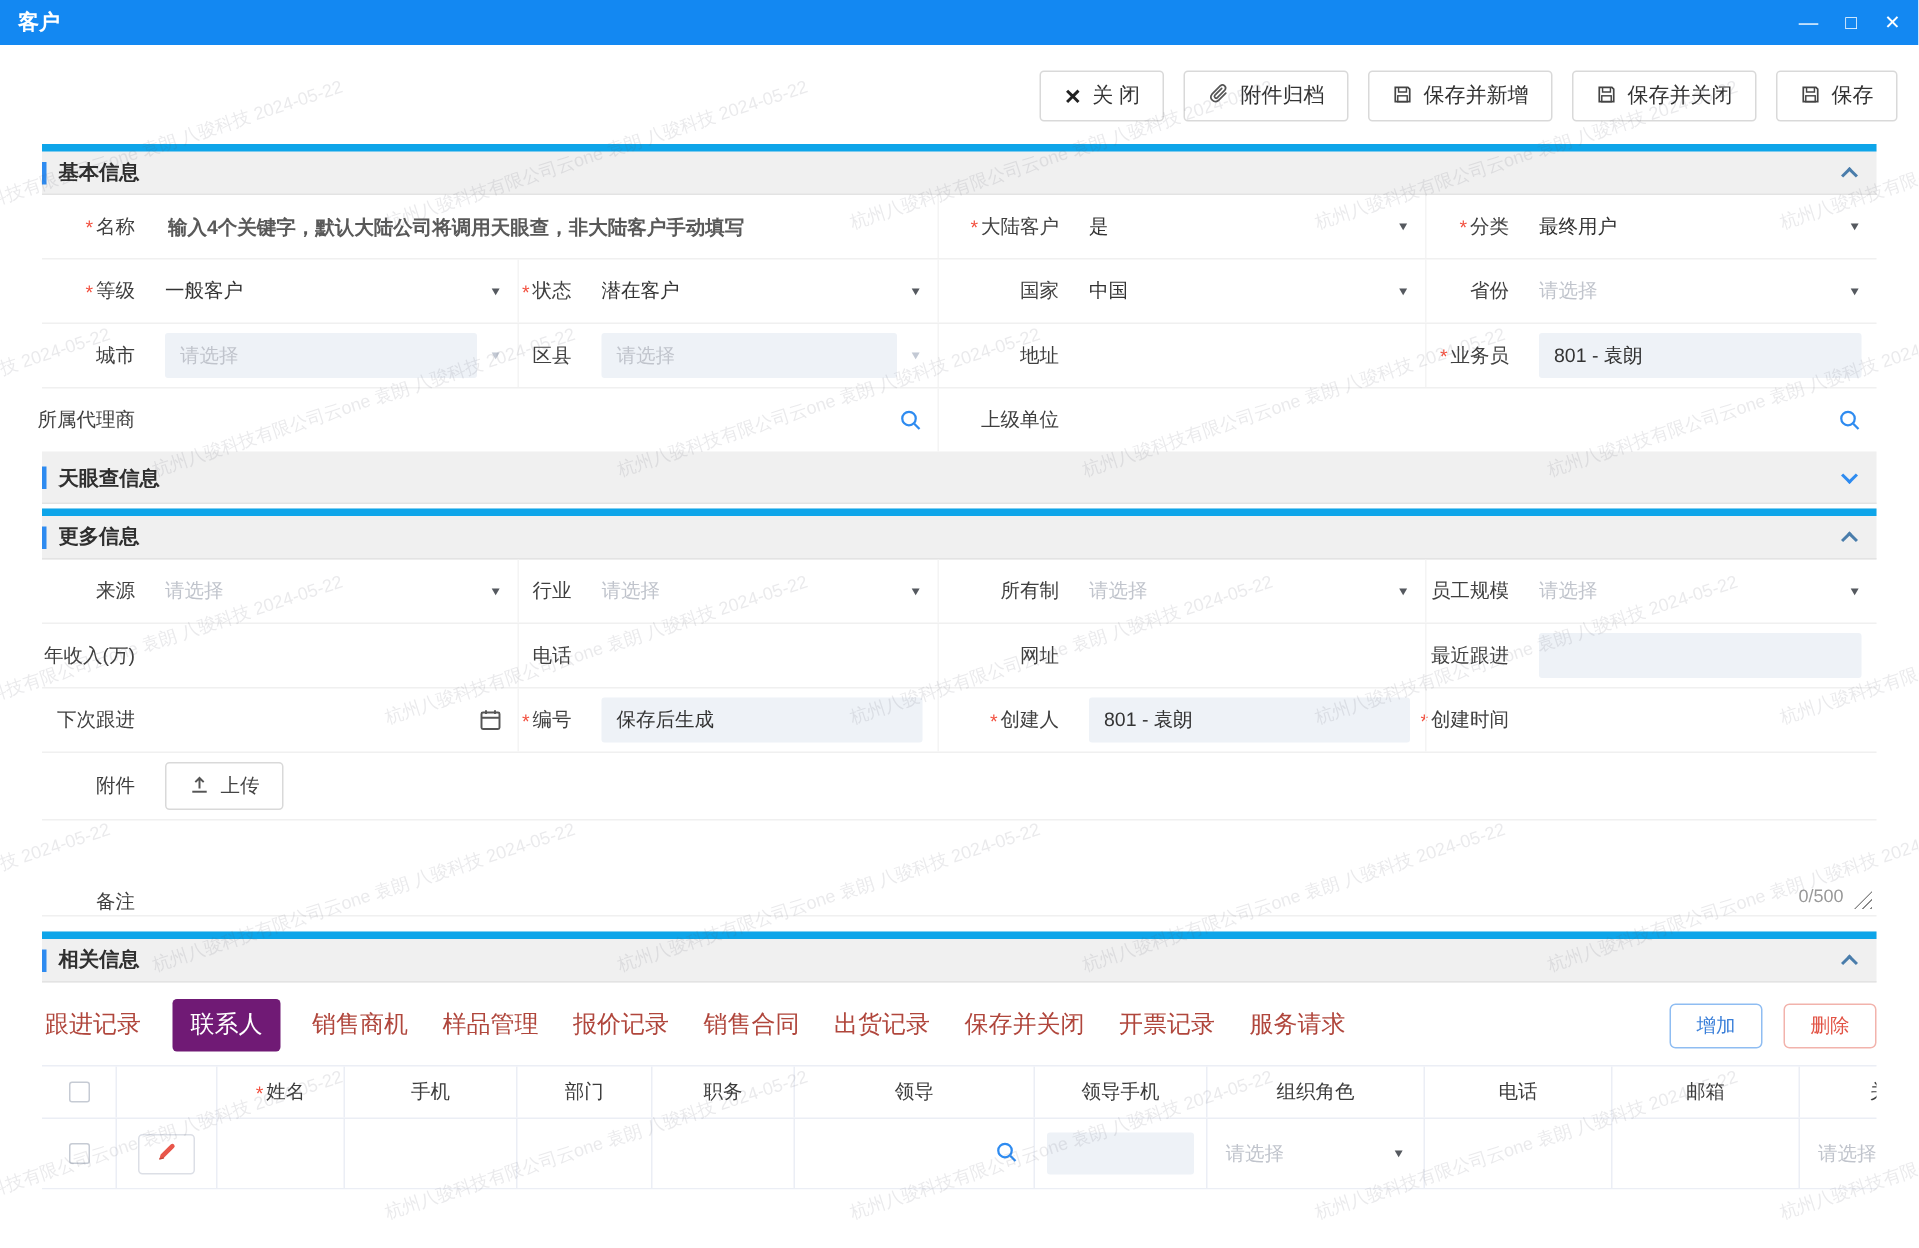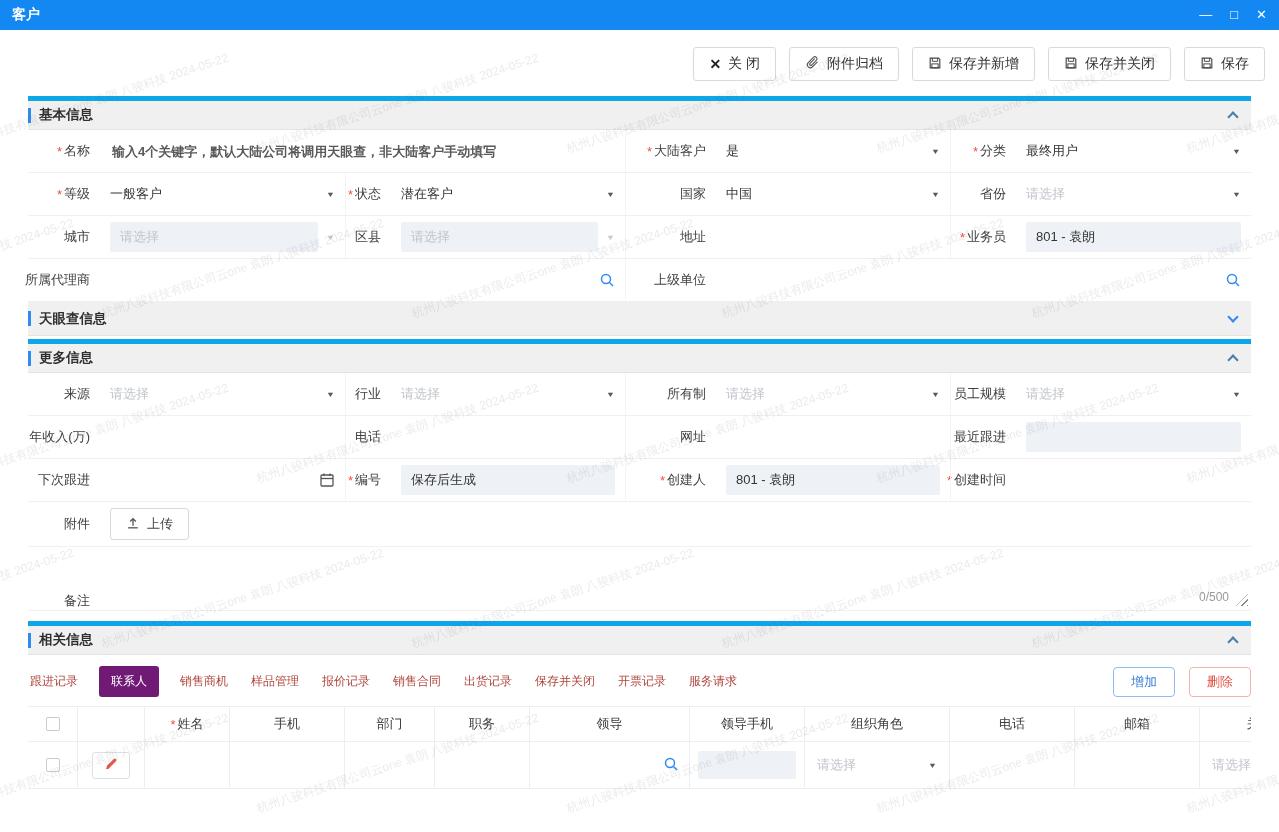--- a/index.html
+++ b/index.html
@@ -59,21 +59,21 @@
   .remark-row { height:64px; align-items:flex-end; }
   .remark-row .flabel { align-items:center; }
   textarea.remark { flex:1; border:none; outline:none; resize:none; font:inherit; padding:8px 10px; background:transparent; }
   .counter { position:absolute; right:22px; bottom:6px; color:#999; font-size:12px; }
   .hatch { position:absolute; right:3px; bottom:4px; width:12px; height:12px; background:repeating-linear-gradient(135deg,#8a8a8a 0 1px,transparent 1px 4px); clip-path:polygon(100% 0,100% 100%,0 100%); }
 
   
   .rel-header { margin-top:10px; }
   .tabs-row { display:flex; align-items:center; justify-content:space-between; padding:11px 0 9px; }
   .tabs { display:flex; align-items:center; gap:19px; }
-  .tab { color:#b0463c; font-size:12px; cursor:pointer; white-space:nowrap; padding:7px 2px; }
+  .tab { color:#b0463c; font-size:16px; cursor:pointer; white-space:nowrap; padding:7px 2px; }
   .tab.active { background:#701a75; color:#fff; padding:7px 12px; border-radius:3px; }
   .related-actions { display:flex; align-items:center; gap:14px; }
   .search-input { width:178px; height:30px; border:1px solid #d4d7de; border-radius:4px; padding:0 10px; font-size:12.5px; outline:none; color:#333; font-family:inherit; }
   .search-input::placeholder { color:#9aa0a8; }
   .btn-add { height:30px; padding:0 17px; border:1px solid #8fbdf2; color:#3a7fd9; background:#fff; border-radius:4px; font-size:13px; cursor:pointer; }
   .btn-del { height:30px; padding:0 17px; border:1px solid #f2b3ac; color:#e25345; background:#fff; border-radius:4px; font-size:13px; cursor:pointer; }
 
   
   .table-wrap { overflow:hidden; }
   .trow { display:flex; width:1292px; border-bottom:1px solid #ebeef5; }

